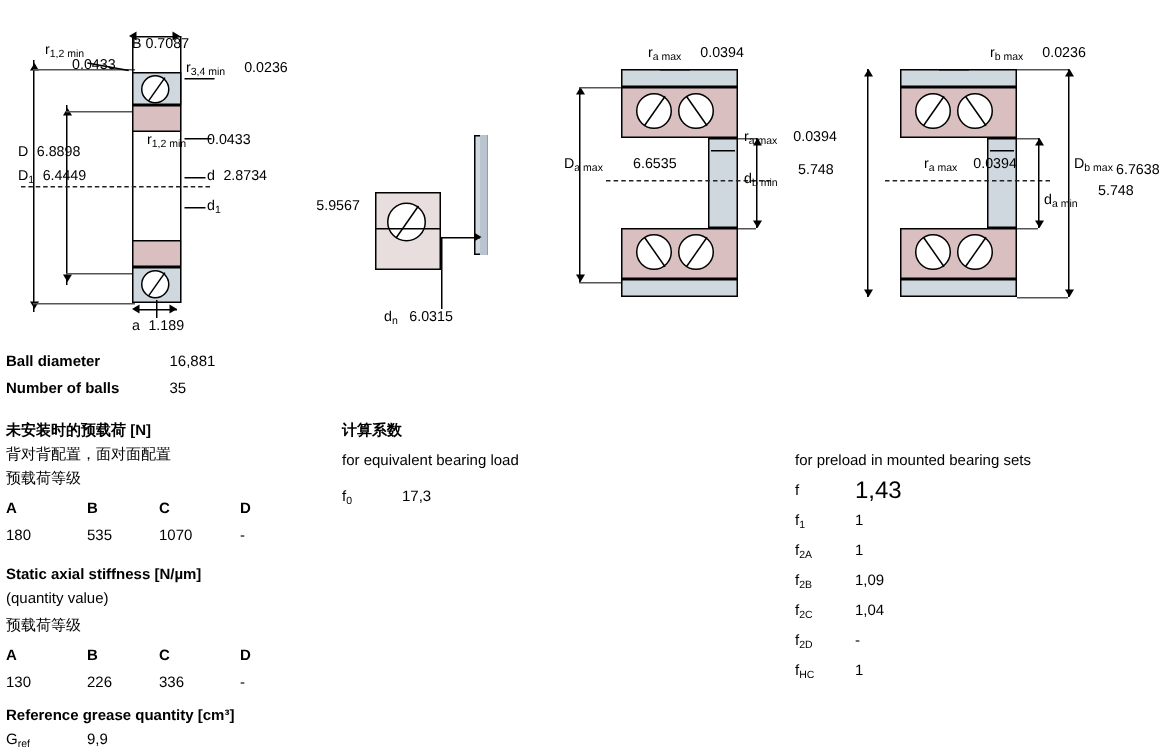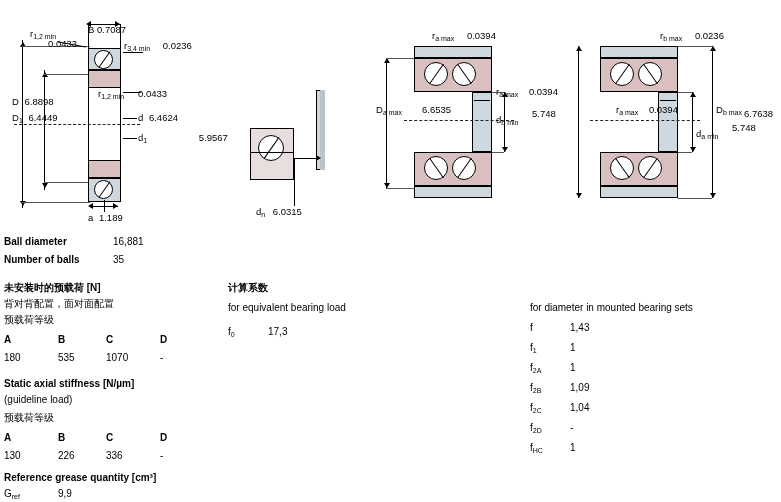--- a/index.html
+++ b/index.html
@@ -171,25 +171,25 @@
   <div class="lbl" style="left:12px; top:96px;">
     <span>D</span>
     <span style="margin-left:3px;">6.8898</span>
   </div>
   <div class="lbl" style="left:12px; top:112px;">
     <span>D</span><span class="sub">1</span>
     <span style="margin-left:3px;">6.4449</span>
   </div>
   <div class="lbl" style="left:138px; top:112px;">
     <span>d</span>
-    <span style="margin-left:3px;">6.4624</span>
+    <span style="margin-left:3px;">2.8734</span>
   </div>
   <div class="lbl" style="left:138px; top:132px;">
     <span>d</span><span class="sub">1</span>
-    <span style="margin-left:5px;padding-left:44px;">5.9567</span>
+    <span style="margin-left:17px;padding-left:44px;">5.9567</span>
   </div>
   <div class="lbl" style="left:88px; top:212px;">
     <span>a</span>
     <span style="margin-left:3px;">1.189</span>
   </div>
 </div>
 
 <div>
 
   <div class="ring" style="left:250px; top:128px; width:44px; height:52px; background:#ffffff;"></div>
@@ -353,21 +353,21 @@
 <div class="lbl b" style="left:58px; top:334px; font-size:10px;">B</div>
 <div class="lbl b" style="left:106px; top:334px; font-size:10px;">C</div>
 <div class="lbl b" style="left:160px; top:334px; font-size:10px;">D</div>
 
 <div class="lbl" style="left:4px; top:352px; font-size:10px;">180</div>
 <div class="lbl" style="left:58px; top:352px; font-size:10px;">535</div>
 <div class="lbl" style="left:106px; top:352px; font-size:10px;">1070</div>
 <div class="lbl" style="left:160px; top:352px; font-size:10px;">-</div>
 
 <div class="lbl b" style="left:4px; top:378px; font-size:10px;">Static axial stiffness [N/µm]</div>
-<div class="lbl" style="left:4px; top:394px; font-size:10px;">(guideline load)</div>
+<div class="lbl" style="left:4px; top:394px; font-size:10px;">(quantity value)</div>
 <div class="lbl" style="left:4px; top:412px; font-size:10px;">预载荷等级</div>
 
 <div class="lbl b" style="left:4px; top:432px; font-size:10px;">A</div>
 <div class="lbl b" style="left:58px; top:432px; font-size:10px;">B</div>
 <div class="lbl b" style="left:106px; top:432px; font-size:10px;">C</div>
 <div class="lbl b" style="left:160px; top:432px; font-size:10px;">D</div>
 
 <div class="lbl" style="left:4px; top:450px; font-size:10px;">130</div>
 <div class="lbl" style="left:58px; top:450px; font-size:10px;">226</div>
 <div class="lbl" style="left:106px; top:450px; font-size:10px;">336</div>
@@ -379,26 +379,26 @@
 </div>
 <div class="lbl" style="left:58px; top:488px; font-size:10px;">9,9</div>
 
 <div class="lbl b" style="left:228px; top:282px; font-size:10px;">计算系数</div>
 <div class="lbl" style="left:228px; top:302px; font-size:10px;">for equivalent bearing load</div>
 <div class="lbl" style="left:228px; top:326px; font-size:10px;">
   <span>f</span><span class="sub">0</span>
 </div>
 <div class="lbl" style="left:268px; top:326px; font-size:10px;">17,3</div>
 
-<div class="lbl" style="left:530px; top:302px; font-size:10px;">for diameter in mounted bearing sets</div>
+<div class="lbl" style="left:530px; top:302px; font-size:10px;">for preload in mounted bearing sets</div>
 
 <div class="lbl" style="left:530px; top:322px; font-size:10px;">
   <span>f</span><span class="sub"></span>
 </div>
-<div class="lbl" style="left:570px; top:322px; font-size:10px;">1,43</div>
+<div class="lbl" style="left:570px; top:322px; font-size:16px;">1,43</div>
 
 <div class="lbl" style="left:530px; top:342px; font-size:10px;">
   <span>f</span><span class="sub">1</span>
 </div>
 <div class="lbl" style="left:570px; top:342px; font-size:10px;">1</div>
 
 <div class="lbl" style="left:530px; top:362px; font-size:10px;">
   <span>f</span><span class="sub">2A</span>
 </div>
 <div class="lbl" style="left:570px; top:362px; font-size:10px;">1</div>

